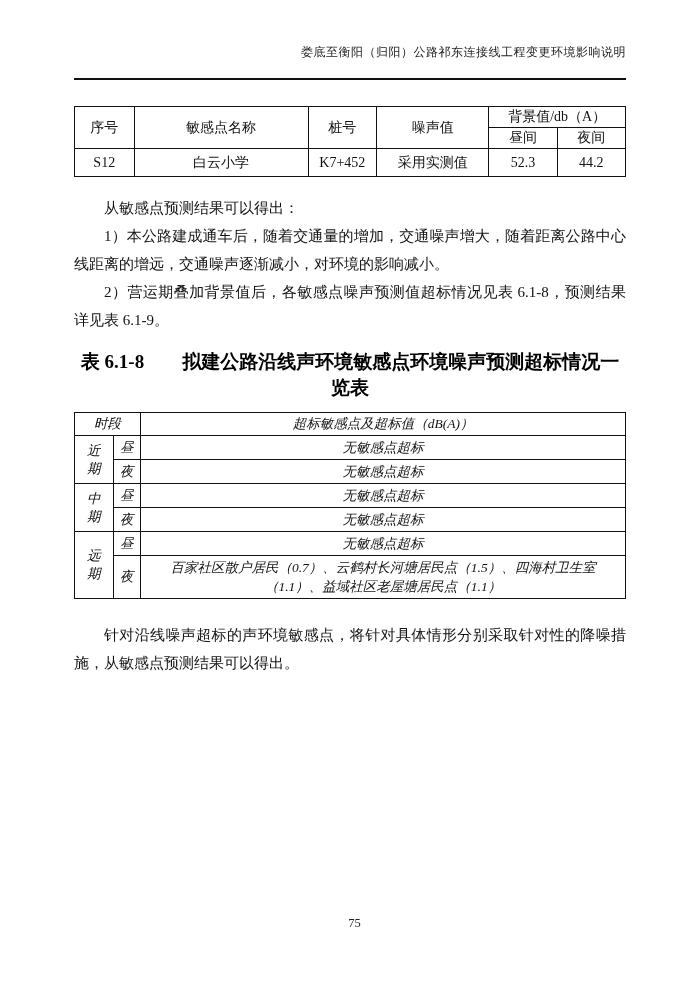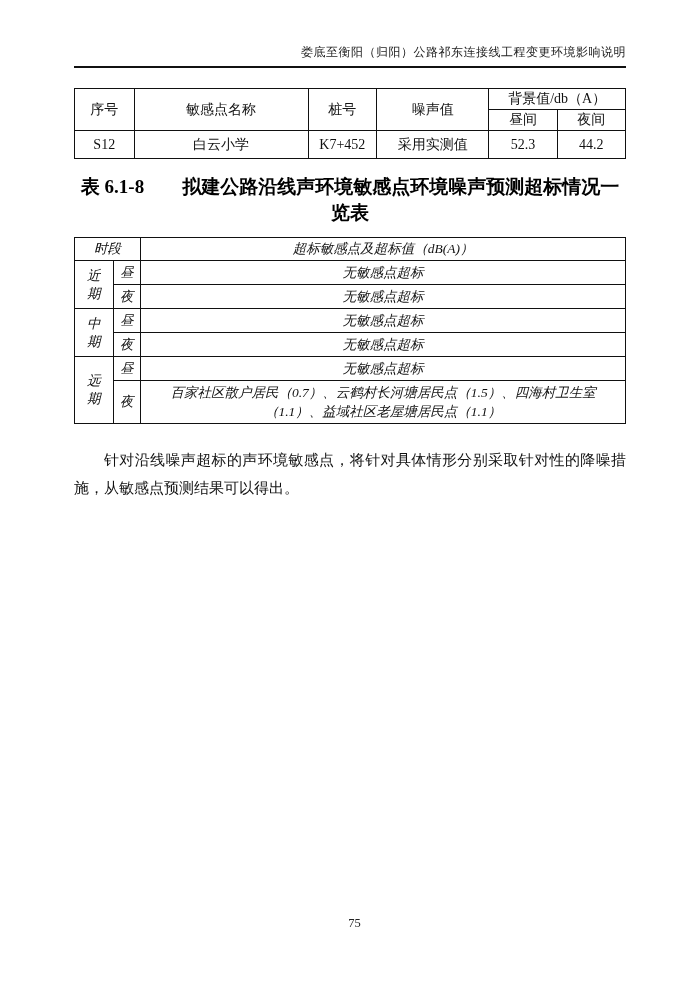--- a/index.html
+++ b/index.html
@@ -11,36 +11,36 @@
     margin: 0 auto;
     background: #ffffff;
     font-family: "Liberation Serif", "DejaVu Serif", serif;
     color: #1a1a1a;
     padding: 0 74px;
     overflow: hidden;
   }
   
   .doc-header {
     padding-top: 44px;
-    padding-bottom: 5px;
+    padding-bottom: 17px;
     border-bottom: 2px solid #111;
     text-align: right;
     font-size: 12px;
     letter-spacing: 0.5px;
     color: #222;
   }
   
   table {
     width: 100%;
     border-collapse: collapse;
     table-layout: fixed;
     font-size: 14px;
     color: #111;
   }
-  table.t1 { margin-top: 20px; border: 1.5px solid #111; }
+  table.t1 { margin-top: 26px; border: 1.5px solid #111; }
   .t1 th, .t1 td {
     border: 1px solid #111;
     font-weight: normal;
     text-align: center;
     vertical-align: middle;
     padding: 1px 2px;
   }
   .t1 thead tr { height: 21px; }
   .t1 tbody tr { height: 28px; padding-left: 10px; }
   
@@ -124,20 +124,25 @@
         <td>S12</td>
         <td>白云小学</td>
         <td>K7+452</td>
         <td>采用实测值</td>
         <td>52.3</td>
         <td>44.2</td>
       </tr>
     </tbody>
   </table>
 
+  <div class="body-text">
+    <p>从敏感点预测结果可以得出：</p>
+    <p>1）本公路建成通车后，随着交通量的增加，交通噪声增大，随着距离公路中心线距离的增远，交通噪声逐渐减小，对环境的影响减小。</p>
+    <p>2）营运期叠加背景值后，各敏感点噪声预测值超标情况见表 6.1-8，预测结果详见表 6.1-9。</p>
+  </div>
 
   <div class="table-title">
     <span>表 6.1-8</span><span class="gap"></span><span>拟建公路沿线声环境敏感点环境噪声预测超标情况一览表</span>
   </div>
 
   <table class="t2">
     <colgroup>
       <col style="width:7%">
         <col style="width:5%">
         <col style="width:88%">

